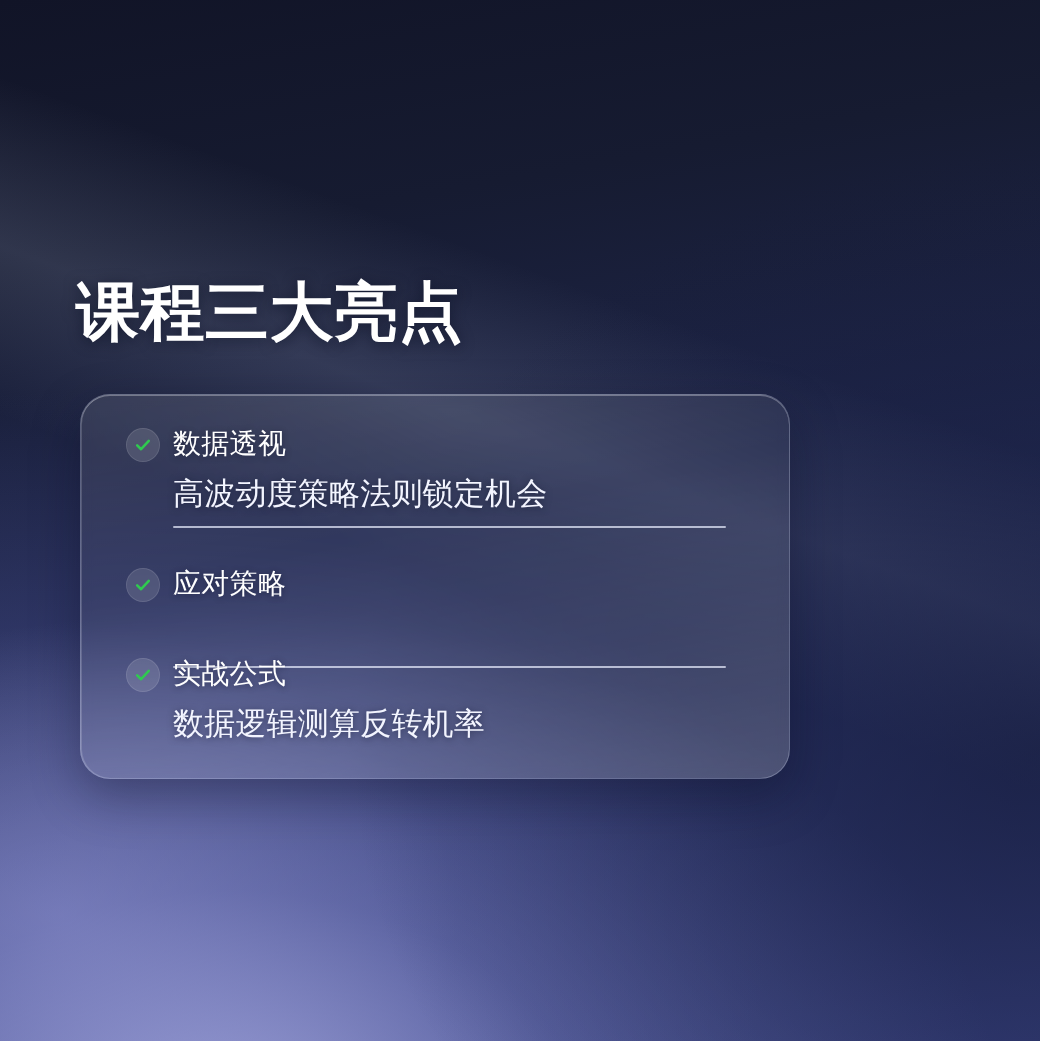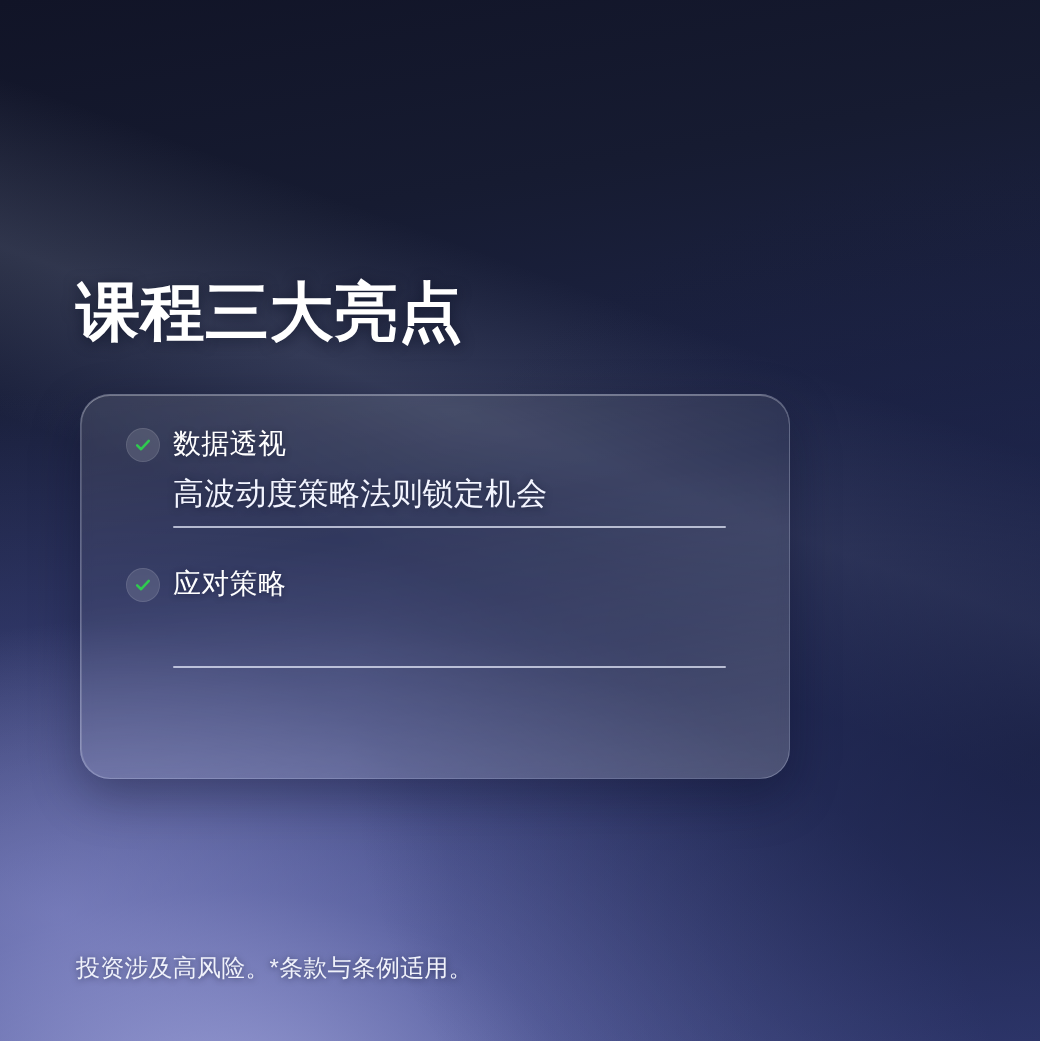--- a/index.html
+++ b/index.html
@@ -159,20 +159,30 @@
             <span class="check-badge">
               <svg width="20" height="20" viewBox="0 0 20 20" aria-hidden="true">
                 <path d="M4.2 10.4 L8.1 14.2 L15.8 5.9" fill="none" stroke="#2fc94f" stroke-width="2.6" stroke-linecap="round" stroke-linejoin="round"></path>
               </svg>
             </span>
             <span class="feature-title">应对策略</span>
           </div>
           <div class="feature-divider"></div>
         </li>
 
+        <li class="feature-item i2">
+          <div class="feature-head">
+            <span class="check-badge">
+              <svg width="20" height="20" viewBox="0 0 20 20" aria-hidden="true">
+                <path d="M4.2 10.4 L8.1 14.2 L15.8 5.9" fill="none" stroke="#2fc94f" stroke-width="2.6" stroke-linecap="round" stroke-linejoin="round"></path>
+              </svg>
+            </span>
+            <span class="feature-title">实战公式</span>
+          </div>
+          <div class="feature-desc">数据逻辑测算反转机率</div>
+        </li>
 
       </ul>
     </section>
 
-    <p class="footer-note">投资涉及高风险。*条款与条例适用。</p>
 
   </div>
 </div>
 
 </body></html>

